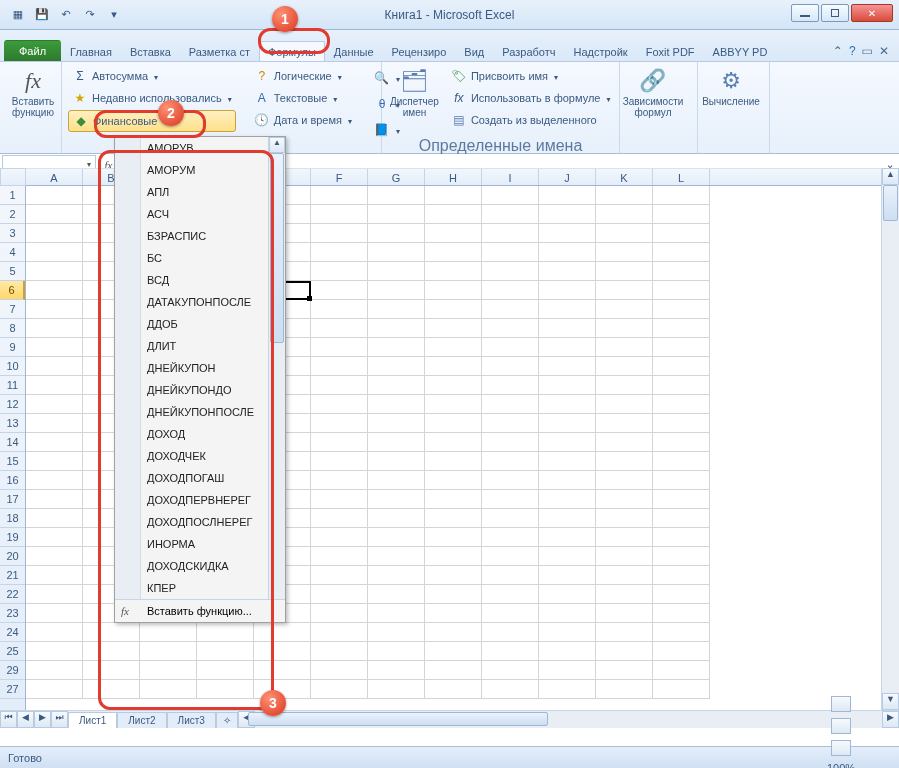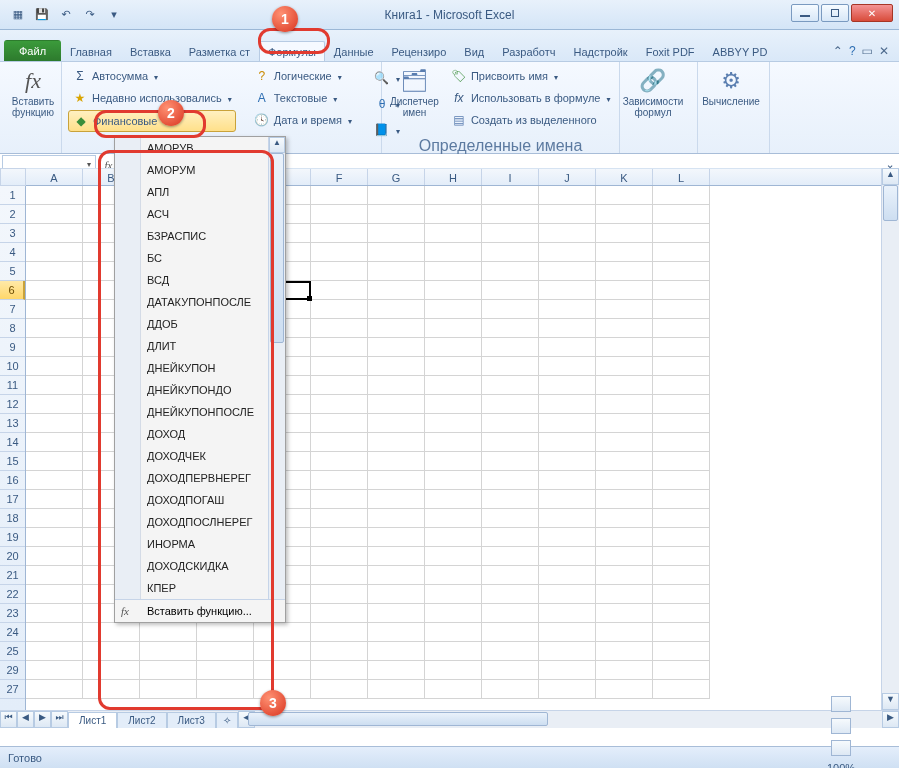--- a/index.html
+++ b/index.html
@@ -716,22 +716,22 @@
       <div class="dd-item">БС</div>
       <div class="dd-item">ВСД</div>
       <div class="dd-item">ДАТАКУПОНПОСЛЕ</div>
       <div class="dd-item">ДДОБ</div>
       <div class="dd-item">ДЛИТ</div>
       <div class="dd-item">ДНЕЙКУПОН</div>
       <div class="dd-item">ДНЕЙКУПОНДО</div>
       <div class="dd-item">ДНЕЙКУПОНПОСЛЕ</div>
       <div class="dd-item">ДОХОД</div>
       <div class="dd-item">ДОХОДЧЕК</div>
+      <div class="dd-item">ДОХОДПОГАШ</div>
       <div class="dd-item">ДОХОДПЕРВНЕРЕГ</div>
-      <div class="dd-item">ДОХОДПОГАШ</div>
       <div class="dd-item">ДОХОДПОСЛНЕРЕГ</div>
       <div class="dd-item">ИНОРМА</div>
       <div class="dd-item">ДОХОДСКИДКА</div>
       <div class="dd-item">КПЕР</div>
     </div>
   <div class="dd-scroll">
     <div class="up">▲</div>
     <div class="thumb"></div>
     <div class="down">▼</div>
   </div>

